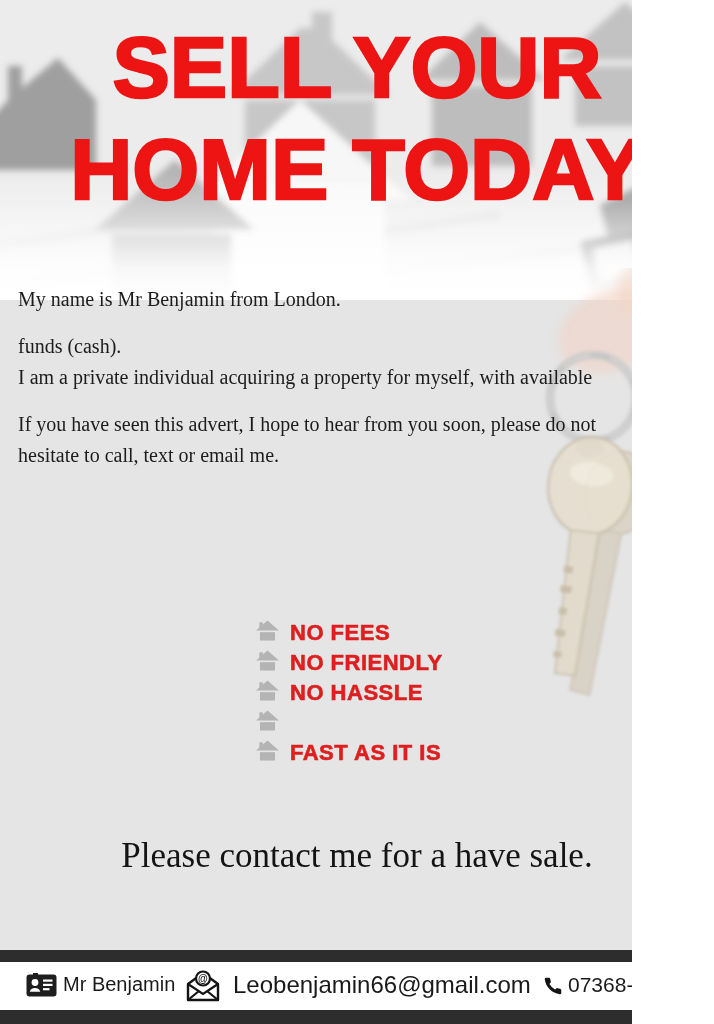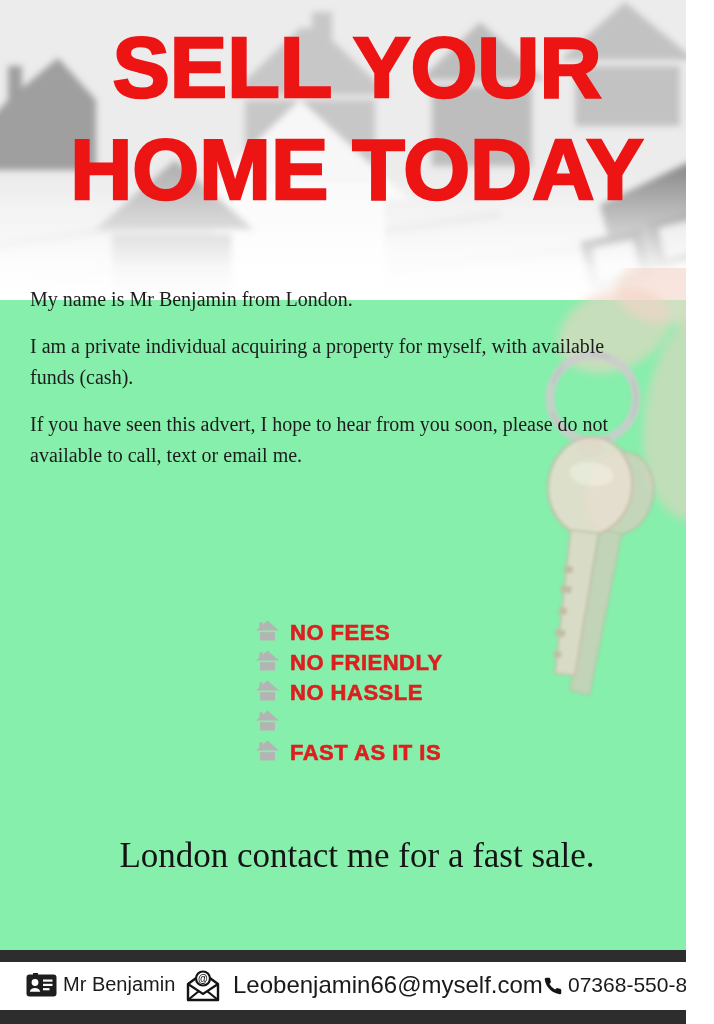--- a/index.html
+++ b/index.html
@@ -1,33 +1,33 @@
 <!DOCTYPE html>
 <html><head>
 <meta charset="utf-8">
 <style>
   html,body{margin:0;padding:0;background:#ffffff;}
   .page{
-    position:relative;width:686px;height:1024px;overflow:hidden;
-    background:#86efac;font-family:"Liberation Sans",sans-serif;
+    position:relative;width:632px;height:1024px;overflow:hidden;
+    background:#e5e5e5;font-family:"Liberation Sans",sans-serif;
   }
   
   .header-photo{position:absolute;top:0;left:0;width:714px;height:300px;}
   .headline{
     position:absolute;top:16px;left:0;width:714px;text-align:center;
     font-family:"Liberation Sans",sans-serif;font-weight:800;
     font-size:86px;line-height:102px;letter-spacing:0px;
     color:#ed1414;-webkit-text-stroke:2.5px #ed1414;
     z-index:3;white-space:nowrap;
   }
   
   .key-photo{position:absolute;top:268px;left:518px;width:196px;height:445px;z-index:1;}
   
   .body-copy{
-    position:absolute;top:284px;left:30px;width:656px;z-index:2;
+    position:absolute;top:284px;left:18px;width:656px;z-index:2;
     font-family:"Liberation Serif","DejaVu Serif",serif;
     font-size:20px;line-height:31px;color:#1c1c1c;
   }
   .body-copy p{margin:0 0 16px 0;}
   .body-copy span{display:block;}
   
   .bullet-list{position:absolute;top:620px;left:256px;z-index:2;}
   .bullet-row{display:flex;align-items:flex-start;height:30px;}
   .bullet-row .house{width:23px;height:21px;margin-right:11px;flex:0 0 auto;}
   .bullet-label{
@@ -157,26 +157,26 @@
         <rect x="56" y="386" width="8" height="6"></rect>
       </g>
     </g>
   </svg>
 
   <div class="body-copy">
     <p>
       <span>My name is Mr Benjamin from London.</span>
     </p>
     <p>
+      <span>funds (cash).</span>
       <span>I am a private individual acquiring a property for myself, with available</span>
-      <span>funds (cash).</span>
     </p>
     <p>
       <span>If you have seen this advert, I hope to hear from you soon, please do not</span>
-      <span>available to call, text or email me.</span>
+      <span>hesitate to call, text or email me.</span>
     </p>
   </div>
 
   <div class="bullet-list">
     <div class="bullet-row">
       <svg class="house" viewBox="0 0 22 20">
           <polygon points="0,10 11,0.5 22,10" fill="#b4b4b4"></polygon>
           <rect x="3.2" y="2.2" width="3.4" height="5.2" fill="#b4b4b4"></rect>
           <rect x="3.8" y="11.6" width="14.4" height="8" fill="#b4b4b4"></rect>
         </svg>
@@ -208,21 +208,21 @@
     <div class="bullet-row">
       <svg class="house" viewBox="0 0 22 20">
           <polygon points="0,10 11,0.5 22,10" fill="#b4b4b4"></polygon>
           <rect x="3.2" y="2.2" width="3.4" height="5.2" fill="#b4b4b4"></rect>
           <rect x="3.8" y="11.6" width="14.4" height="8" fill="#b4b4b4"></rect>
         </svg>
       <span class="bullet-label">FAST AS IT IS</span>
     </div>
   </div>
 
-  <div class="cta-line">London contact me for a fast sale.</div>
+  <div class="cta-line">Please contact me for a have sale.</div>
 
   <div class="footer-bar-top"></div>
   <div class="footer-row">
 
     <svg class="ic" style="left:26px;top:11px;width:31px;height:25px" viewBox="0 0 31 25">
       <rect x="0.5" y="1.5" width="30" height="22" rx="3" fill="#1e1e1e"></rect>
       <rect x="7" y="0" width="5" height="4" fill="#1e1e1e"></rect>
       <circle cx="9" cy="9.5" r="3.4" fill="#ffffff"></circle>
       <path d="M3.8,18.8 a5.3,4.6 0 0 1 10.4,0 z" fill="#ffffff"></path>
       <rect x="17" y="6.5" width="9.5" height="2.2" fill="#ffffff"></rect>
@@ -231,21 +231,21 @@
     </svg>
     <span class="footer-text contact-name">Mr Benjamin</span>
 
     <svg class="ic" style="left:184px;top:7px;width:38px;height:34px" viewBox="0 0 38 34">
       <polygon points="4,15 19,4 34,15 34,31 4,31" fill="#ffffff" stroke="#141414" stroke-width="2.4" stroke-linejoin="round"></polygon>
       <path d="M4,15 L19,25 L34,15" fill="none" stroke="#141414" stroke-width="2.2"></path>
       <path d="M4,31 L15,22 M34,31 L23,22" fill="none" stroke="#141414" stroke-width="2.2"></path>
       <circle cx="19" cy="9.5" r="7" fill="#ffffff" stroke="#141414" stroke-width="2.2"></circle>
       <text x="19" y="13" text-anchor="middle" font-family="Liberation Sans, sans-serif" font-size="10" font-weight="bold" fill="#141414">@</text>
     </svg>
-    <span class="footer-text contact-email">Leobenjamin66@myself.com</span>
+    <span class="footer-text contact-email">Leobenjamin66@gmail.com</span>
 
     <svg class="ic" style="left:542px;top:13px;width:22px;height:22px" viewBox="0 0 24 24">
       <path d="M21 16.5v3a1.5 1.5 0 0 1-1.65 1.5A19 19 0 0 1 3 4.65 1.5 1.5 0 0 1 4.5 3h3a1.5 1.5 0 0 1 1.5 1.29c.12.9.34 1.78.64 2.62a1.5 1.5 0 0 1-.34 1.58L8.09 9.7a16 16 0 0 0 6.2 6.2l1.21-1.21a1.5 1.5 0 0 1 1.58-.34c.84.3 1.72.52 2.62.64A1.5 1.5 0 0 1 21 16.5z" fill="#141414"></path>
     </svg>
     <span class="footer-text contact-phone">07368-550-804</span>
 
   </div>
   <div class="footer-bar-bottom"></div>
 
 </div>

